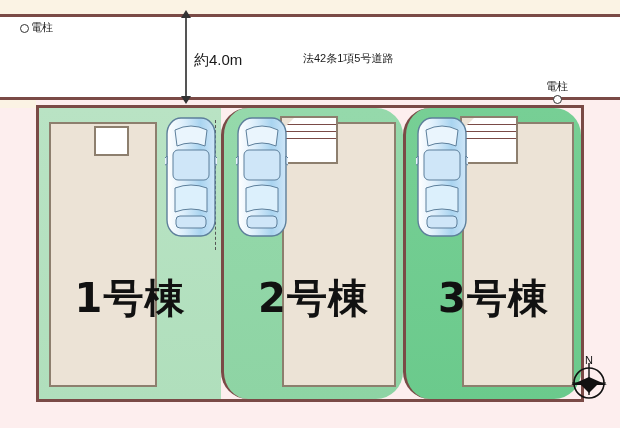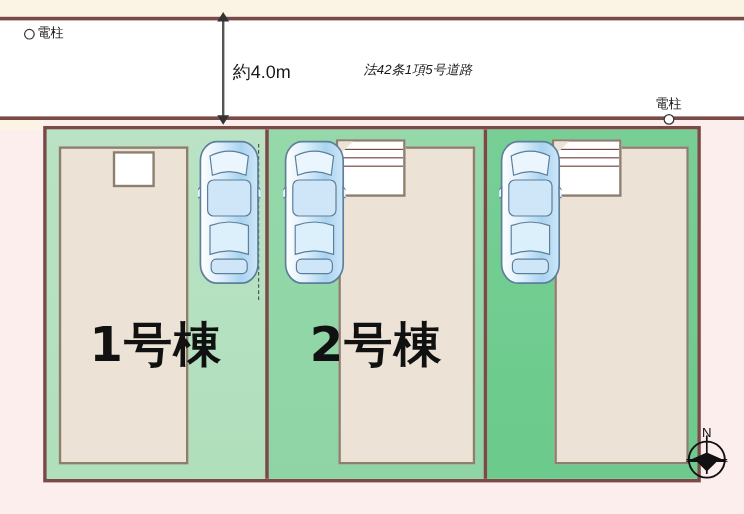--- a/index.html
+++ b/index.html
@@ -43,21 +43,20 @@
     box-sizing: border-box;
   }
   .road-label {
     position: absolute;
     left: 303px;
     top: 51px;
     font-size: 11px;
     color: #1a1a1a;
     white-space: nowrap;
     letter-spacing: 0px;
-    font-style: italic;
   }
 
   
   .pole-tl {
     position: absolute;
     left: 20px;
     top: 20px;
     font-size: 11px;
     color: #1a1a1a;
     white-space: nowrap;
@@ -132,21 +131,21 @@
     height: 297px;
     border: 3px solid #7a4a46;
     box-sizing: border-box;
     display: flex;
   }
   .lot {
     position: relative;
     height: 100%;
     box-sizing: border-box;
   }
-  .lot + .lot { border-left: 3px solid #7a4a46; }
+  .lot + .lot { border-left: 3px solid #7a4a46; border-radius: 27px; }
   .lot-1 { width: 182px; background: linear-gradient(to bottom, #b9e3c4, #b0dfbc); }
   .lot-2 { width: 182px; background: linear-gradient(to bottom, #95d9ab, #8ed4a4); }
   .lot-3 { width: 178px; background: linear-gradient(to bottom, #77cf95, #6bca8c); }
 
   
   .house {
     position: absolute;
     background: #ece3d6;
     border: 2px solid #8d7f6e;
     box-sizing: border-box;
@@ -222,21 +221,21 @@
   }
   .car-1 { left: 126px; top: 8px; }
   .car-2 { left: 12px; top: 8px; }
   .car-3 { left: 10px; top: 8px; }
 
   
   .lot-label {
     position: absolute;
     width: 100%;
     text-align: center;
-    top: 152px;
+    top: 163px;
     font-size: 40px;
     font-weight: bold;
     color: #111;
     letter-spacing: 1px;
     font-family: "DejaVu Sans", "Liberation Sans", sans-serif;
   }
 
   
   .compass {
     position: absolute;
@@ -340,20 +339,21 @@
           </linearGradient>
         </defs>
         <rect x="2" y="2" width="48" height="118" rx="14" ry="16" fill="url(#cg3)" stroke="#5d7f9b" stroke-width="1.4"></rect>
         <path d="M10 14 Q26 6 42 14 L40 30 Q26 24 12 30 Z" fill="#eaf5fd" stroke="#5d7f9b" stroke-width="1"></path>
         <rect x="8" y="34" width="36" height="30" rx="5" fill="#cfe6f8" stroke="#5d7f9b" stroke-width="1"></rect>
         <path d="M10 72 Q26 66 42 72 L42 96 Q26 90 10 96 Z" fill="#dcf0fc" stroke="#5d7f9b" stroke-width="1"></path>
         <rect x="11" y="100" width="30" height="12" rx="4" fill="#cfe6f8" stroke="#5d7f9b" stroke-width="1"></rect>
         <path d="M2 40 L-2 44 L-2 50 L2 48 Z" fill="#e8f4fd" stroke="#5d7f9b" stroke-width="1"></path>
         <path d="M50 40 L54 44 L54 50 L50 48 Z" fill="#e8f4fd" stroke="#5d7f9b" stroke-width="1"></path>
       </svg>
+      <div class="lot-label">3号棟</div>
     </div>
 
   </div>
 
   <svg class="compass" viewBox="0 0 44 48">
     <circle cx="22" cy="28" r="15" fill="none" stroke="#111" stroke-width="1.6"></circle>
     <line x1="22" y1="8" x2="22" y2="40" stroke="#111" stroke-width="1.4"></line>
     <line x1="5" y1="28" x2="39" y2="28" stroke="#111" stroke-width="1.2"></line>
     <path d="M4 30 L22 22 L40 30 L30 30 L22 38 L14 30 Z" fill="#111"></path>
     <text x="22" y="9" font-size="11" font-family="Liberation Sans, sans-serif" text-anchor="middle" fill="#111">N</text>

